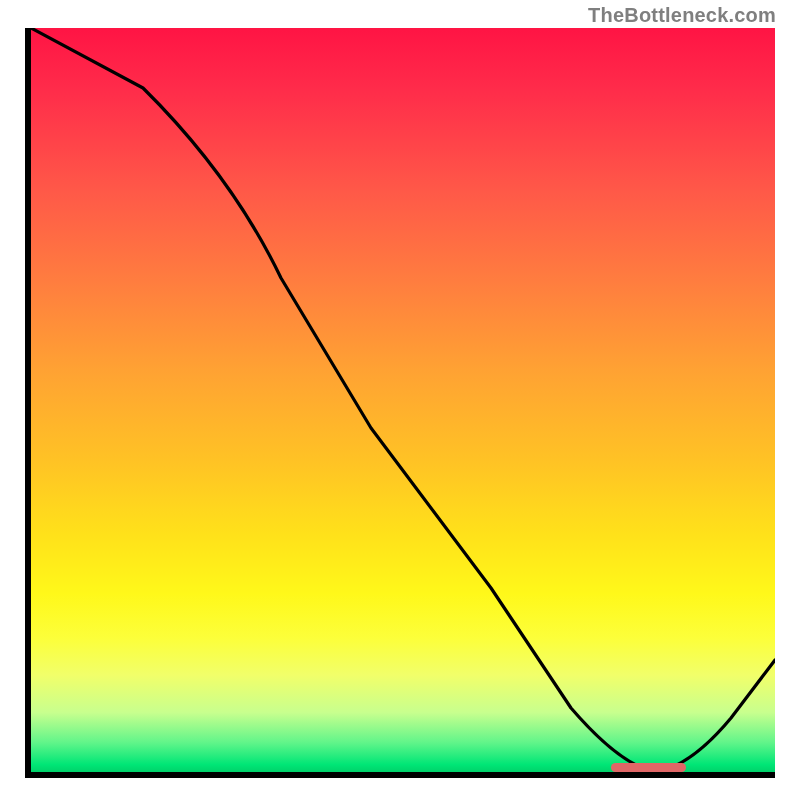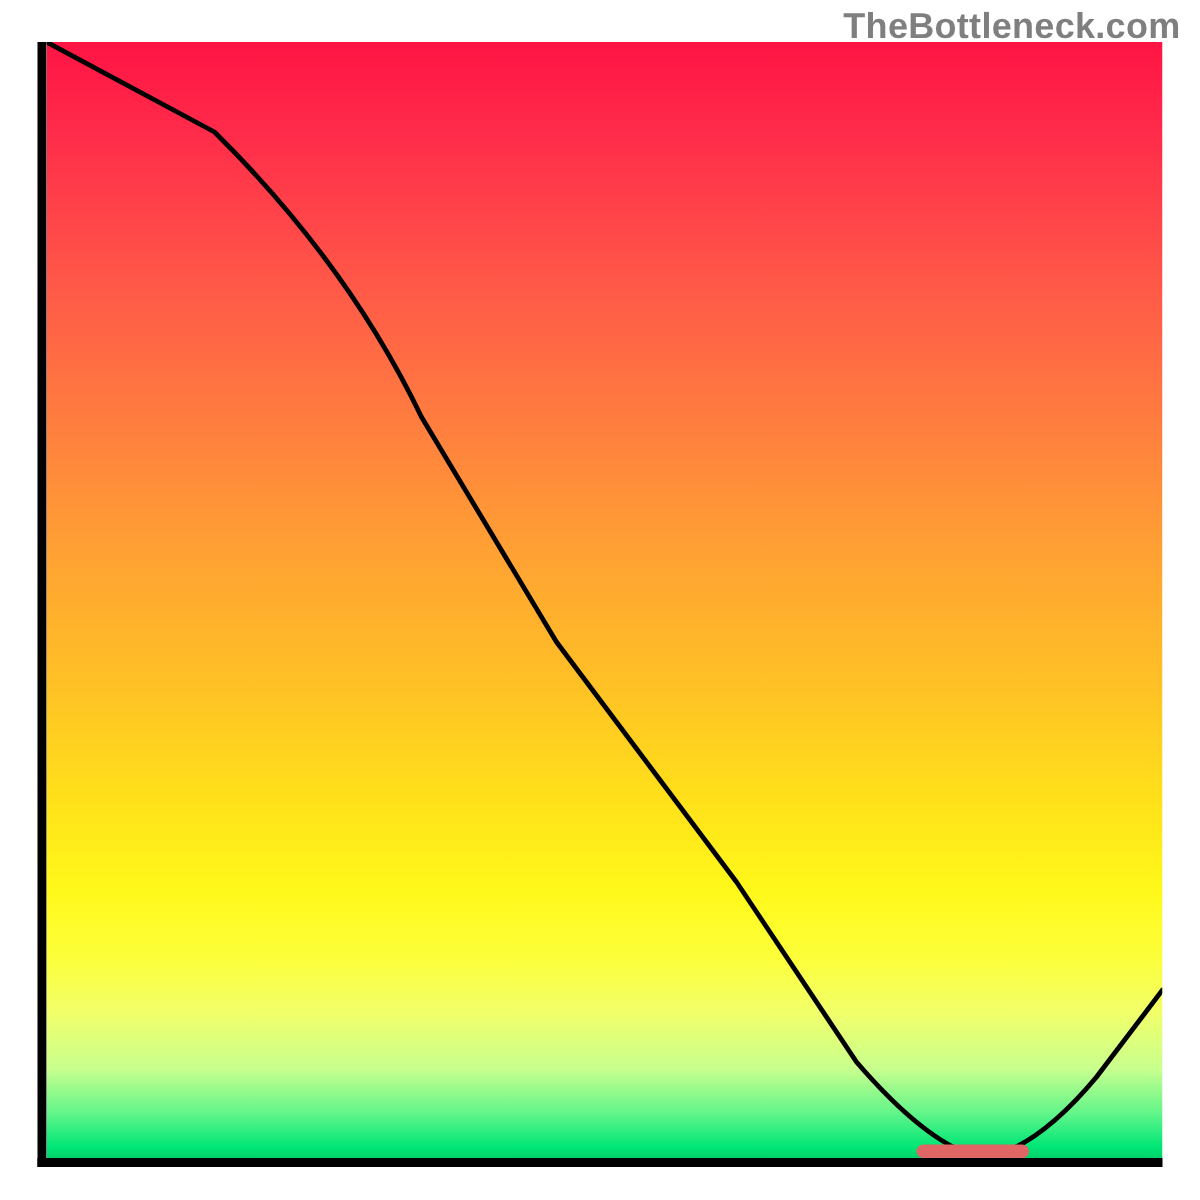--- a/index.html
+++ b/index.html
@@ -12,22 +12,22 @@
     overflow: hidden;
   }
   .container {
     position: relative;
     width: 800px;
     height: 800px;
   }
   .watermark {
     position: absolute;
     top: 4px;
-    right: 13px;
-    font-size: 24px;
+    right: 24px;
+    font-size: 20px;
     font-weight: 700;
     color: #7f7f7f;
     letter-spacing: 0.2px;
     z-index: 5;
   }
   .plot-frame {
     position: absolute;
     left: 25px;
     top: 28px;
     width: 750px;

